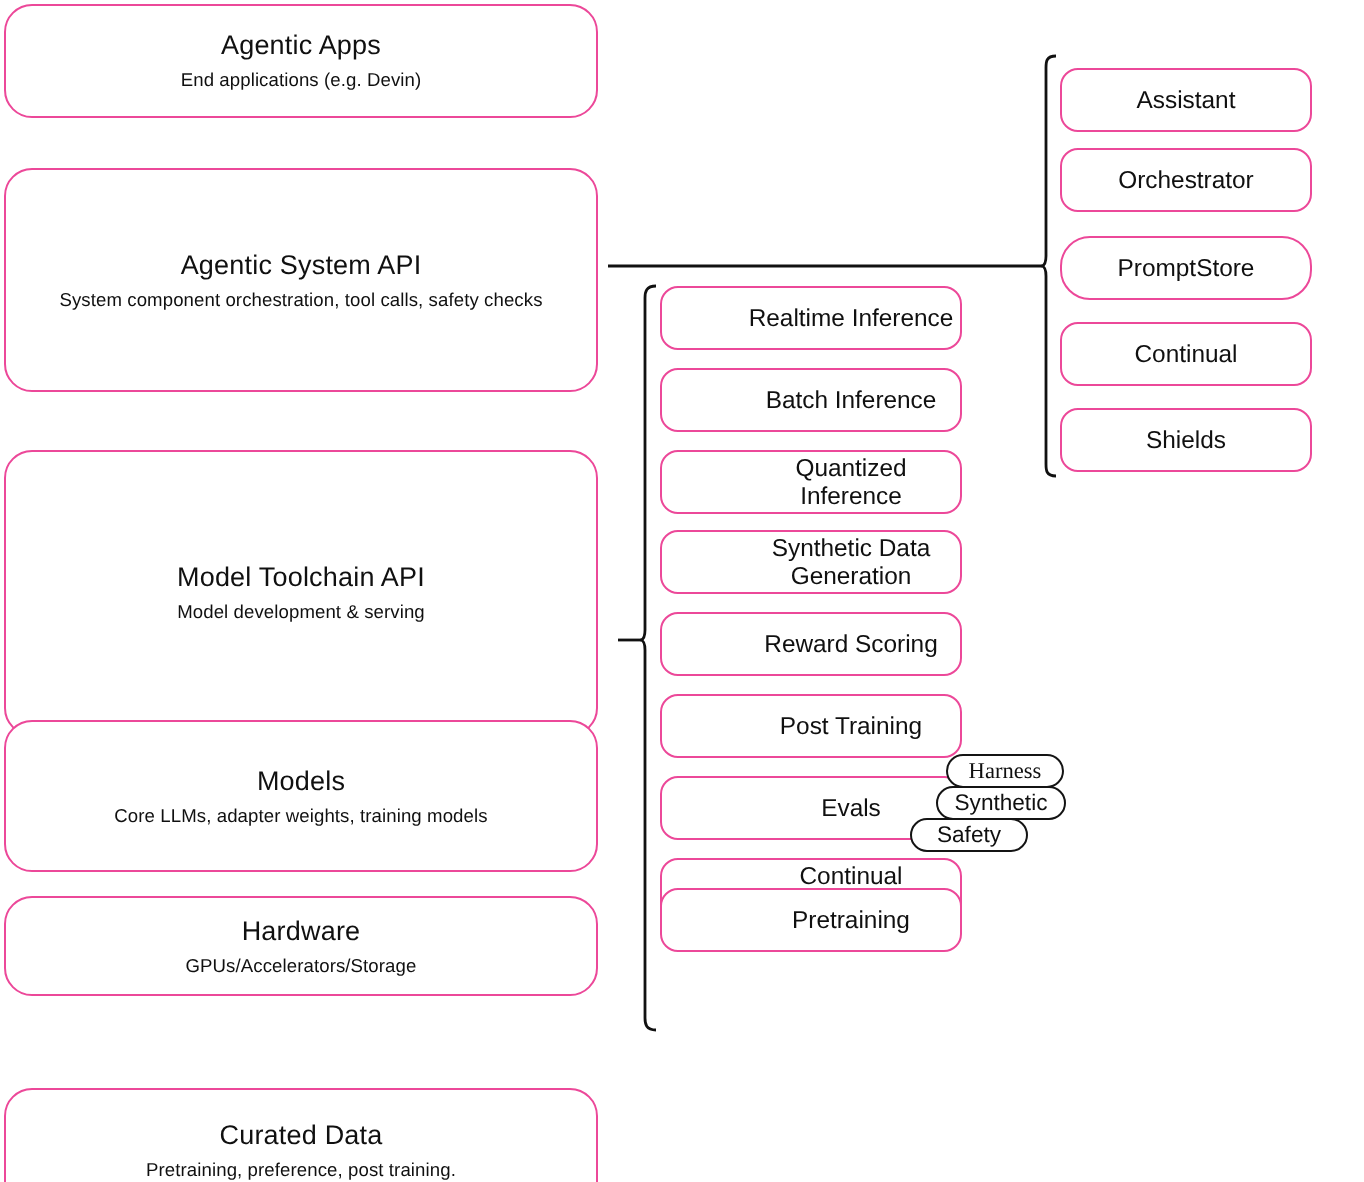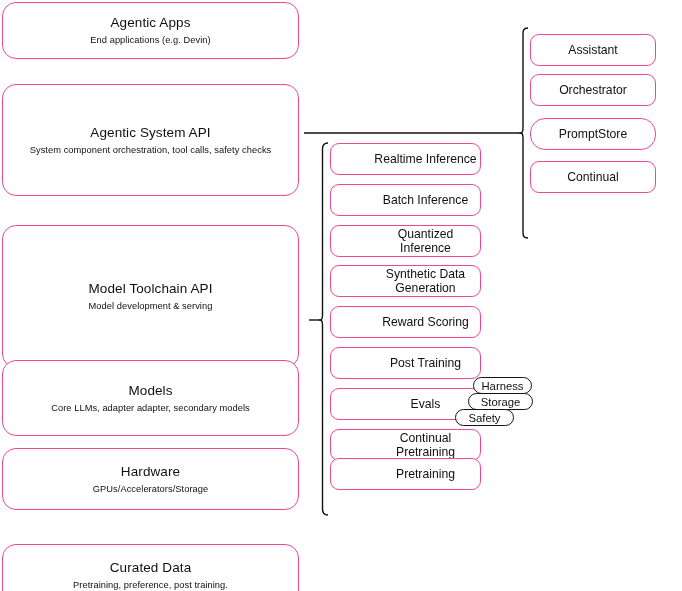--- a/index.html
+++ b/index.html
@@ -134,24 +134,24 @@
     <div class="subtitle">System component orchestration, tool calls, safety checks</div>
   </div>
 
   <div class="box layer" style="top:225px;height:143px;">
     <div class="title">Model Toolchain API</div>
     <div class="subtitle">Model development &amp; serving</div>
   </div>
 
   <div class="box layer" style="top:360px;height:76px;">
     <div class="title">Models</div>
-    <div class="subtitle">Core LLMs, adapter adapter, secondary models</div>
-  </div>
-
-  <div class="box layer" style="top:448px;height:62px;">
+    <div class="subtitle">Core LLMs, adapter weights, training models</div>
+  </div>
+
+  <div class="box layer" style="top:448px;height:50px;">
     <div class="title">Hardware</div>
     <div class="subtitle">GPUs/Accelerators/Storage</div>
   </div>
 
   <div class="box layer" style="top:528px;height:62px;margin-top:16px;">
     <div class="title">Curated Data</div>
     <div class="subtitle">Pretraining, preference, post training.</div>
   </div>
 
   <div class="box item mid-item" style="top:143px;">
@@ -171,40 +171,43 @@
   </div>
   <div class="box item mid-item" style="top:347px;">
     <span>Post Training</span>
   </div>
   <div class="box item mid-item" style="top:388px;">
     <span>Evals</span>
   </div>
   <div class="box item mid-item" style="top:429px;">
     <span>Continual Pretraining</span>
   </div>
-  <div class="box item mid-item" style="top:458px;">
+  <div class="box item mid-item" style="top:444px;">
     <span>Pretraining</span>
   </div>
 
-  <div class="badge" style="left:473px;top:377px;width:59px;">
+  <div class="badge" style="left:473px;top:377px;width:59px;font-family:Liberation Serif, serif;">
     <span>Harness</span>
   </div>
   <div class="badge" style="left:468px;top:393px;width:65px;">
-    <span>Storage</span>
+    <span>Synthetic</span>
   </div>
   <div class="badge" style="left:455px;top:409px;width:59px;">
     <span>Safety</span>
   </div>
 
   <div class="box item right-item" style="top:34px;">
     <span>Assistant</span>
   </div>
   <div class="box item right-item" style="top:74px;">
     <span>Orchestrator</span>
   </div>
   <div class="box item right-item" style="top:118px;border-radius:15px;">
     <span>PromptStore</span>
   </div>
   <div class="box item right-item" style="top:161px;">
     <span>Continual</span>
   </div>
+  <div class="box item right-item" style="top:204px;">
+    <span>Shields</span>
+  </div>
 
 </div>
 
 </body></html>

